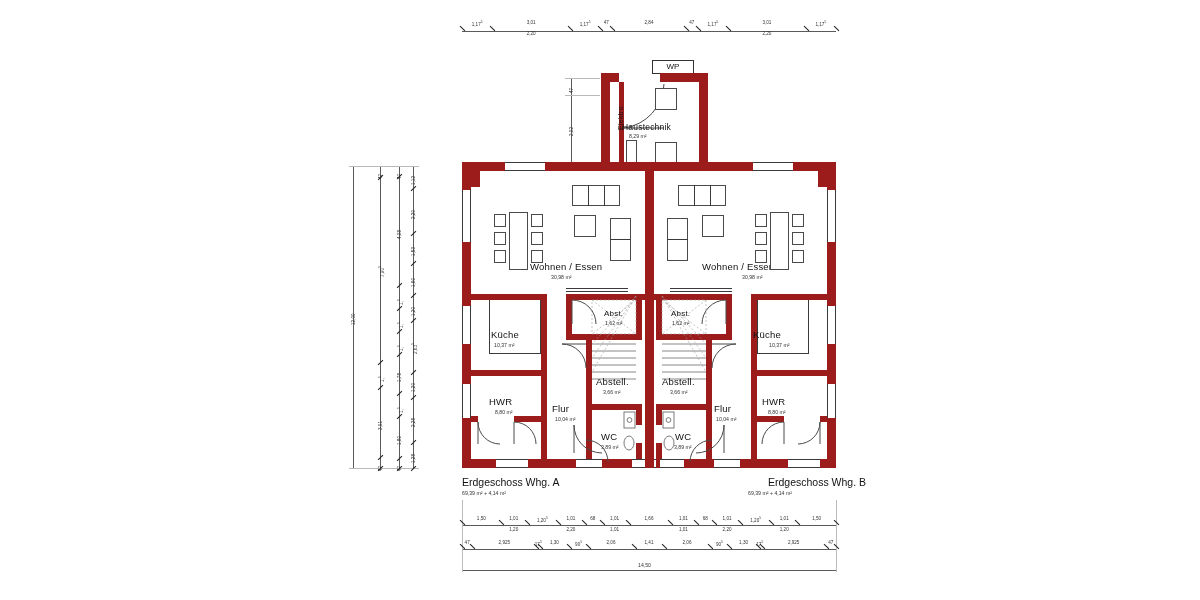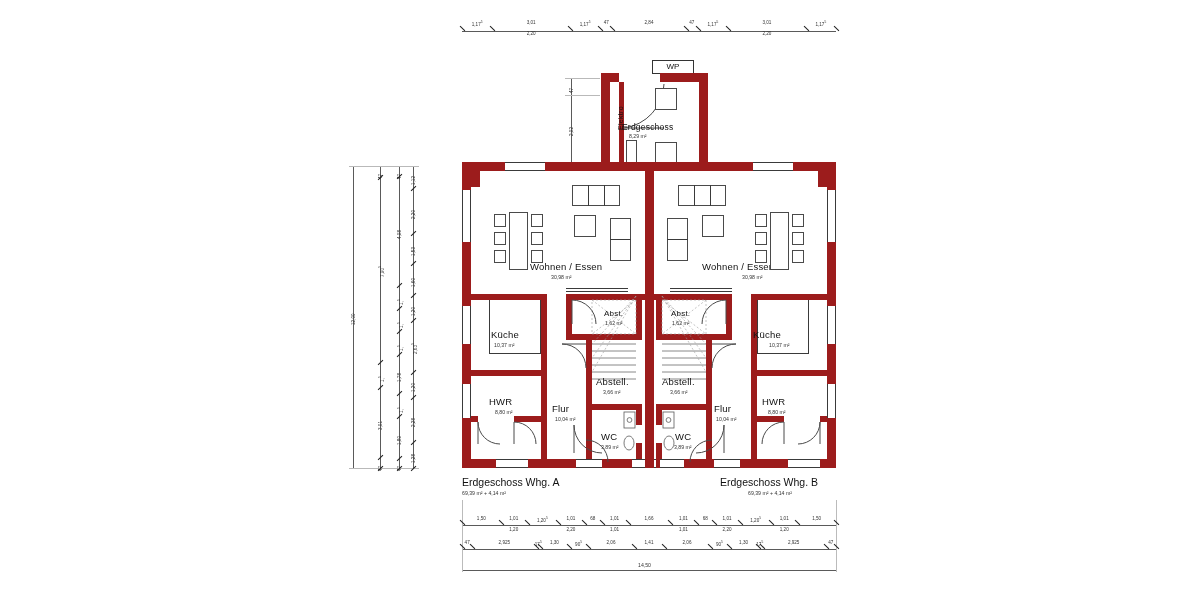--- a/index.html
+++ b/index.html
@@ -79,21 +79,21 @@
     <div class="wall" style="left:699px;top:73px;width:9px;height:97px;"></div>
     <div class="wall" style="left:619px;top:82px;width:5px;height:88px;"></div>
 
     <svg style="left:624px;top:82px;width:40px;height:50px;">
       <path d="M0,46 A46,46 0 0 0 40,2" fill="none" stroke="#4a4a4a" stroke-width="1"></path>
       <line x1="0" y1="46" x2="40" y2="46" stroke="#4a4a4a" stroke-width="1"></line>
     </svg>
 
     <div class="vlabel" style="left:617px;top:130px;">Elektro</div>
 
-    <div class="roomname" style="left:622px;top:122px;font-size:8.5px;">Erdgeschoss</div>
+    <div class="roomname" style="left:622px;top:122px;font-size:8.5px;">Haustechnik</div>
     <div class="roomarea" style="left:629px;top:133px;">8,29 m²</div>
 
     <div class="furn" style="left:655px;top:88px;width:22px;height:22px;"></div>
     <div class="furn" style="left:655px;top:142px;width:22px;height:22px;"></div>
     <div class="furn" style="left:626px;top:140px;width:11px;height:26px;"></div>
 
     <div class="dimvline" style="left:571px;top:78px;height:92px;"></div>
     <div class="exthline" style="left:565px;top:78px;width:35px;"></div>
     <div class="exthline" style="left:565px;top:95px;width:35px;"></div>
     <div class="exthline" style="left:565px;top:170px;width:35px;"></div>
@@ -368,21 +368,21 @@
   <div class="roomname" style="left:671px;top:309px;font-size:8px;">Abst.</div>
   <div class="roomarea" style="left:672px;top:320px;">1,62 m²</div>
 
   <div class="roomname" style="left:601px;top:431px;">WC</div>
   <div class="roomarea" style="left:601px;top:444px;">3,89 m²</div>
   <div class="roomname" style="left:675px;top:431px;">WC</div>
   <div class="roomarea" style="left:674px;top:444px;">3,89 m²</div>
 
   <div class="caption" style="left:462px;top:476px;">Erdgeschoss Whg. A</div>
   <div class="capsub" style="left:462px;top:490px;">69,39 m² + 4,14 m²</div>
-  <div class="caption" style="left:720px;top:476px;text-align:right;">Erdgeschoss Whg. B</div>
+  <div class="caption" style="left:768px;top:476px;text-align:right;">Erdgeschoss Whg. B</div>
   <div class="capsub" style="left:748px;top:490px;">69,39 m² + 4,14 m²</div>
 
   <div>
     <div class="dimvline" style="left:353px;top:166px;height:302px;"></div>
     <div class="dimvline" style="left:380px;top:166px;height:302px;"></div>
     <div class="dimvline" style="left:399px;top:166px;height:302px;"></div>
     <div class="dimvline" style="left:413px;top:166px;height:302px;"></div>
     <div class="exthline" style="left:349px;top:166px;width:70px;"></div>
     <div class="exthline" style="left:349px;top:468px;width:70px;"></div>
     <div class="vtext" style="left:351px;top:325px;">12,00</div>

